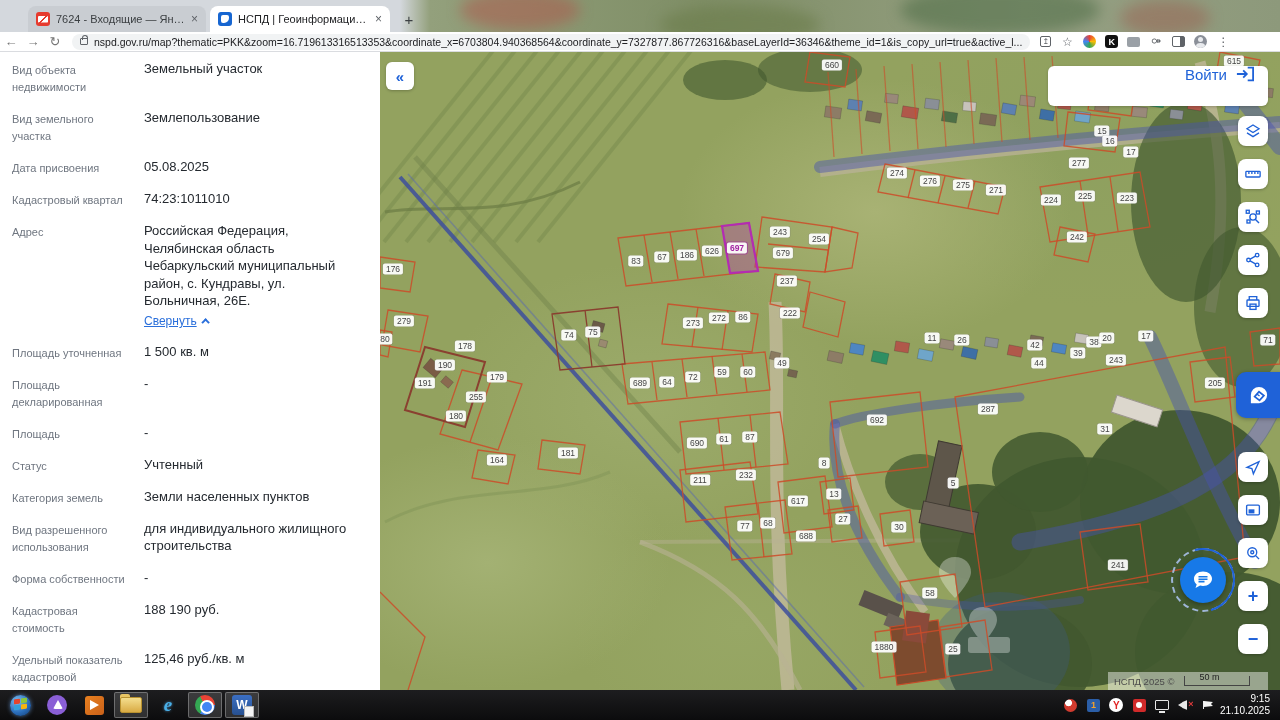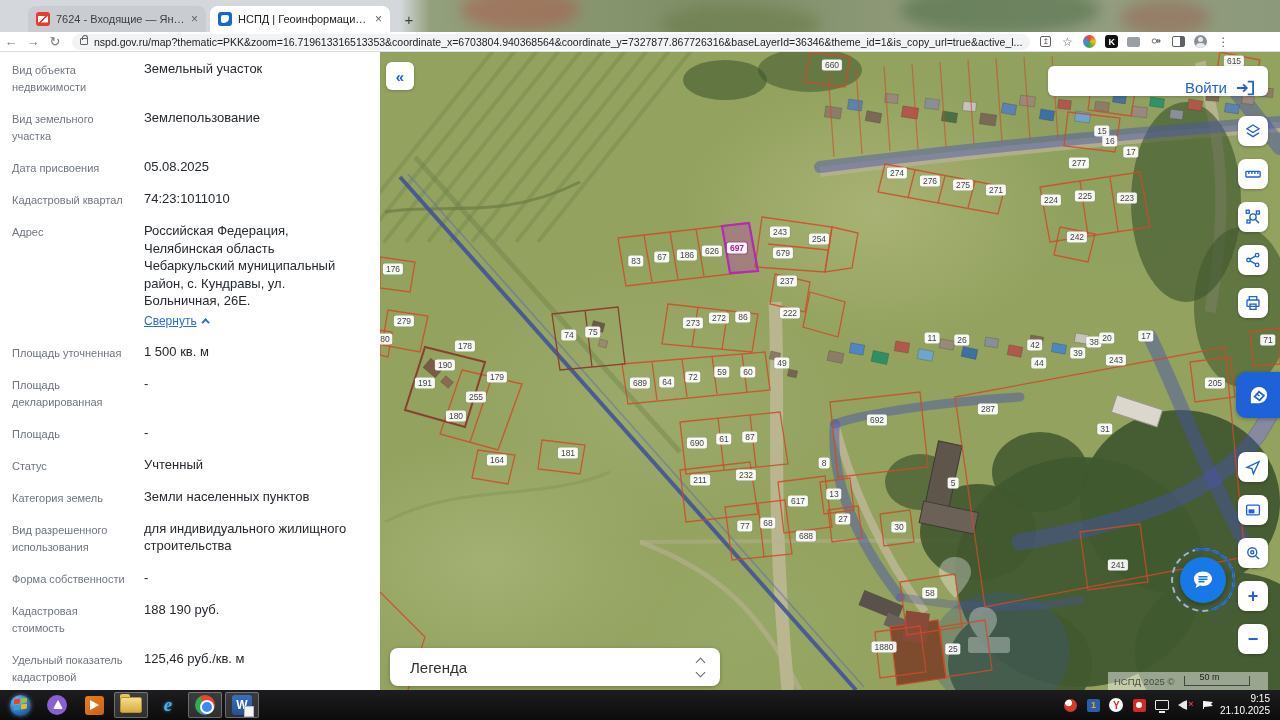--- a/index.html
+++ b/index.html
@@ -74,22 +74,22 @@
       #93a25f; }
   .map svg.art { position:absolute; left:0; top:0; }
   .badge { position:absolute; transform:translate(-50%,-50%); background:rgba(255,255,255,.93);
     border-radius:2px; padding:0 3px; font-size:8.5px; line-height:11px; color:#454545;
     box-shadow:0 0 0 .5px rgba(120,120,120,.45); white-space:nowrap; }
   .badge.sel { color:#a323a3; font-weight:bold; box-shadow:0 0 0 1px rgba(163,35,163,.6); }
 
   .collapse-btn { position:absolute; left:6px; top:10px; width:28px; height:28px; background:#fff;
     border-radius:6px; box-shadow:0 1px 3px rgba(0,0,0,.25); color:#1f62d8; font-size:15px; font-weight:bold;
     display:flex; align-items:center; justify-content:center; }
-  .login-bar { position:absolute; left:668px; top:14px; width:220px; height:30px; background:#fff;
-    border-radius:6px; box-shadow:0 1px 3px rgba(0,0,0,.2); display:flex; align-items:flex-end; justify-content:flex-end;
+  .login-bar { position:absolute; left:668px; top:14px; width:220px; height:40px; background:#fff;
+    border-radius:6px; box-shadow:0 1px 3px rgba(0,0,0,.2); display:flex; align-items:flex-start; justify-content:flex-end;
     padding-right:14px; gap:9px; color:#1f62d8; font-size:15px; }
   .toolcol .tbtn { position:absolute; left:858px; width:30px; height:30px; background:#fff; border-radius:8px;
     box-shadow:0 1px 3px rgba(0,0,0,.25); display:flex; align-items:center; justify-content:center; color:#1f62d8; }
   .tbtn.glyph { font-size:18px; font-weight:bold; }
   .tbtn-active { position:absolute; left:856px; top:320px; width:46px; height:46px; background:#1f62d8;
     border-radius:10px 0 0 10px; display:flex; align-items:center; justify-content:center;
     box-shadow:0 1px 4px rgba(0,0,0,.3); }
   .chat-wrap { position:absolute; left:791px; top:496px; width:64px; height:64px; }
   .chat-ring { position:absolute; inset:0; border:2px dashed #9fb6d8; border-radius:50%; }
   .chat-ring2 { position:absolute; inset:0; border:2px solid transparent; border-top-color:#1f62d8; border-right-color:#1f62d8;
@@ -624,28 +624,20 @@
     <div class="chat-ring"></div>
     <div class="chat-ring2"></div>
     <div class="chat-btn">
       <svg width="24" height="24" viewBox="0 0 24 24">
         <path d="M12 3.5c5.2 0 9 3.2 9 7.2s-3.8 7.2-9 7.2c-1 0-2-.1-2.9-.4L4.5 20l1.2-3.6C4 15 3 13.1 3 10.7 3 6.7 6.8 3.5 12 3.5z" fill="#fff"></path>
         <path d="M7.5 8.8h9 M7.5 11.2h9 M7.5 13.6h6" stroke="#1779e8" stroke-width="1.6"></path>
       </svg>
     </div>
   </div>
 
-  <div class="legend-bar">
-    <span>Легенда</span>
-    <span class="spacer"></span>
-    <span class="chevs">
-        <i class="up"></i>
-        <i class="dn"></i>
-      </span>
-  </div>
 
   <div class="scalewrap">
     <span class="copyright">НСПД 2025 ©</span>
     <span class="scalebar">
       <span>50 m</span>
     </span>
   </div>
 </div>
 
 <div class="taskbar">

